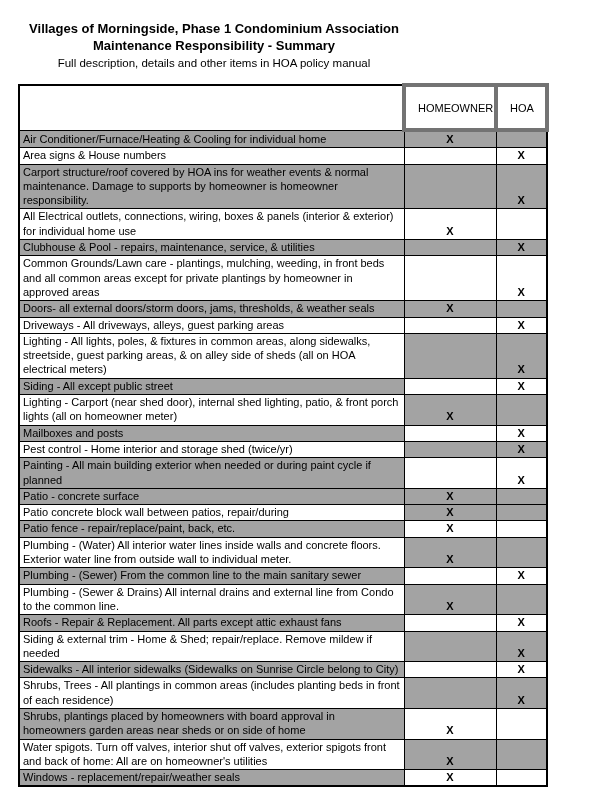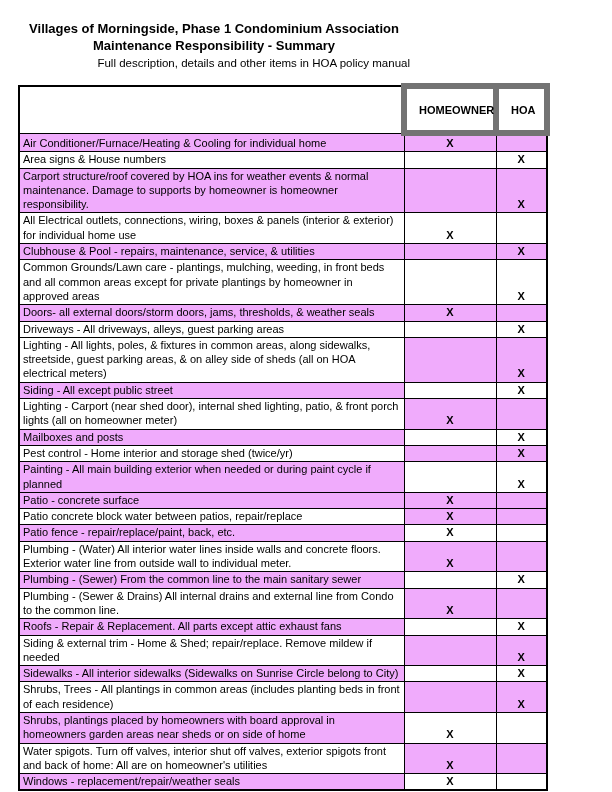--- a/index.html
+++ b/index.html
@@ -21,38 +21,37 @@
   .title-line1, .title-line2 {
     font-size: 13px;
     font-weight: bold;
     line-height: 16.5px;
     white-space: nowrap;
   }
   .subtitle {
     font-size: 11.5px;
     line-height: 14px;
     margin-top: 2px;
-    text-align: right;
   }
 
   table.resp-table {
     border-collapse: collapse;
     table-layout: fixed;
     margin: 13px 0 0 18px;
     width: 528px;
     border: 2px solid #000;
   }
   col.c-label { width: 385px; }
   col.c-homeowner { width: 92px; }
   col.c-hoa { width: 51px; }
 
   th.mark-head {
-    border: 6px solid #737373;
+    border: 4px solid #737373;
     font-size: 11px;
-    font-weight: bold;
+    font-weight: normal;
     text-align: center;
     height: 17px;
     padding: 12px;
     background: #ffffff;
   }
   th.empty-head {
     border: 1px solid #000;
     background: #ffffff;
   }
 
@@ -64,21 +63,21 @@
     vertical-align: bottom;
   }
   td.mark-cell {
     font-size: 11px;
     font-weight: bold;
     line-height: 14.3px;
     text-align: center;
     vertical-align: bottom;
     padding: 0 0 1px 0;
   }
-  .shaded { background: #f0abfc; }
+  .shaded { background: #a3a3a3; }
 </style>
 </head>
 <body>
 
 <div class="page">
 
   <div class="titles">
     <div class="title-line1">Villages of Morningside, Phase 1 Condominium Association</div>
     <div class="title-line2">Maintenance Responsibility - Summary</div>
     <div class="subtitle">Full description, details and other items in HOA policy manual</div>
@@ -168,21 +167,21 @@
           <td class="label-cell shaded">Painting - All main building exterior when needed or during paint cycle if planned</td>
           <td class="mark-cell"></td>
           <td class="mark-cell">X</td>
         </tr>
         <tr>
           <td class="label-cell shaded">Patio - concrete surface</td>
           <td class="mark-cell shaded">X</td>
           <td class="mark-cell shaded"></td>
         </tr>
         <tr>
-          <td class="label-cell">Patio concrete block water between patios, repair/replace</td>
+          <td class="label-cell">Patio concrete block wall between patios, repair/during</td>
           <td class="mark-cell shaded">X</td>
           <td class="mark-cell shaded"></td>
         </tr>
         <tr>
           <td class="label-cell shaded">Patio fence - repair/replace/paint, back, etc.</td>
           <td class="mark-cell">X</td>
           <td class="mark-cell"></td>
         </tr>
         <tr>
           <td class="label-cell">Plumbing - (Water)  All interior water lines inside walls and concrete floors. Exterior water line from outside wall to individual meter.</td>

